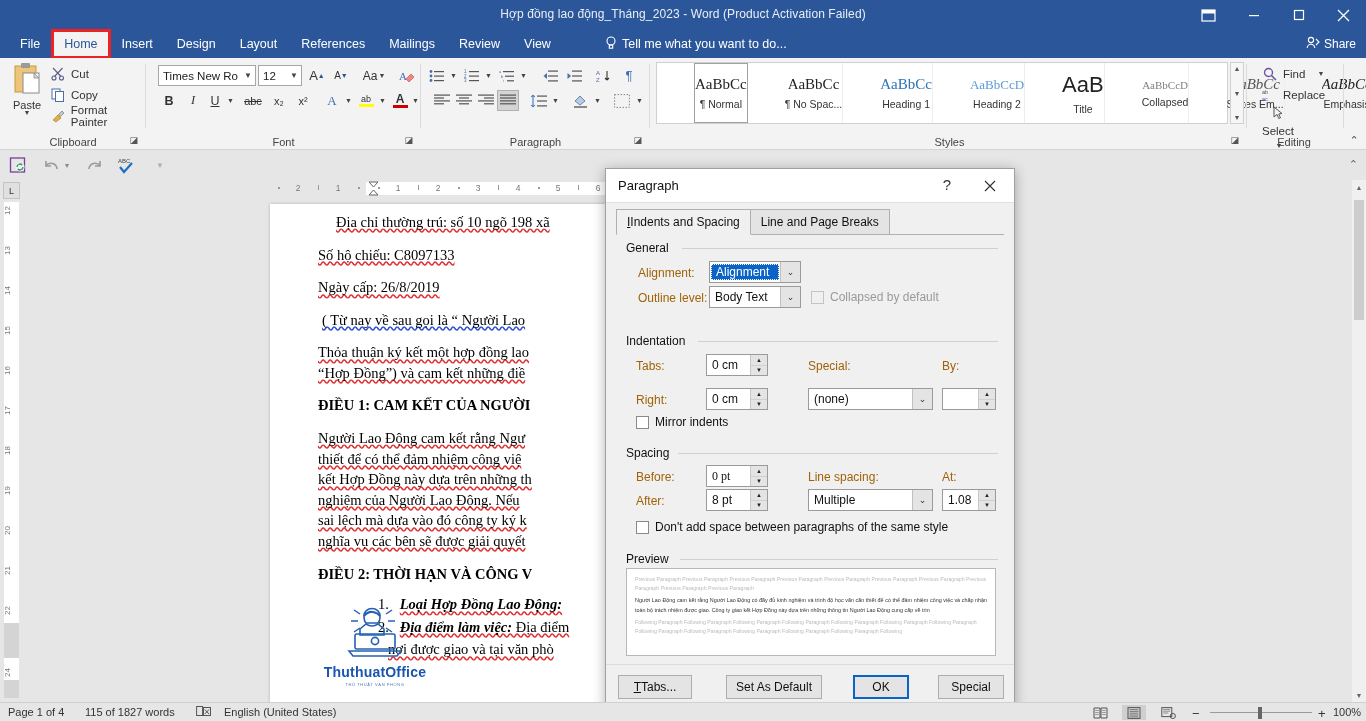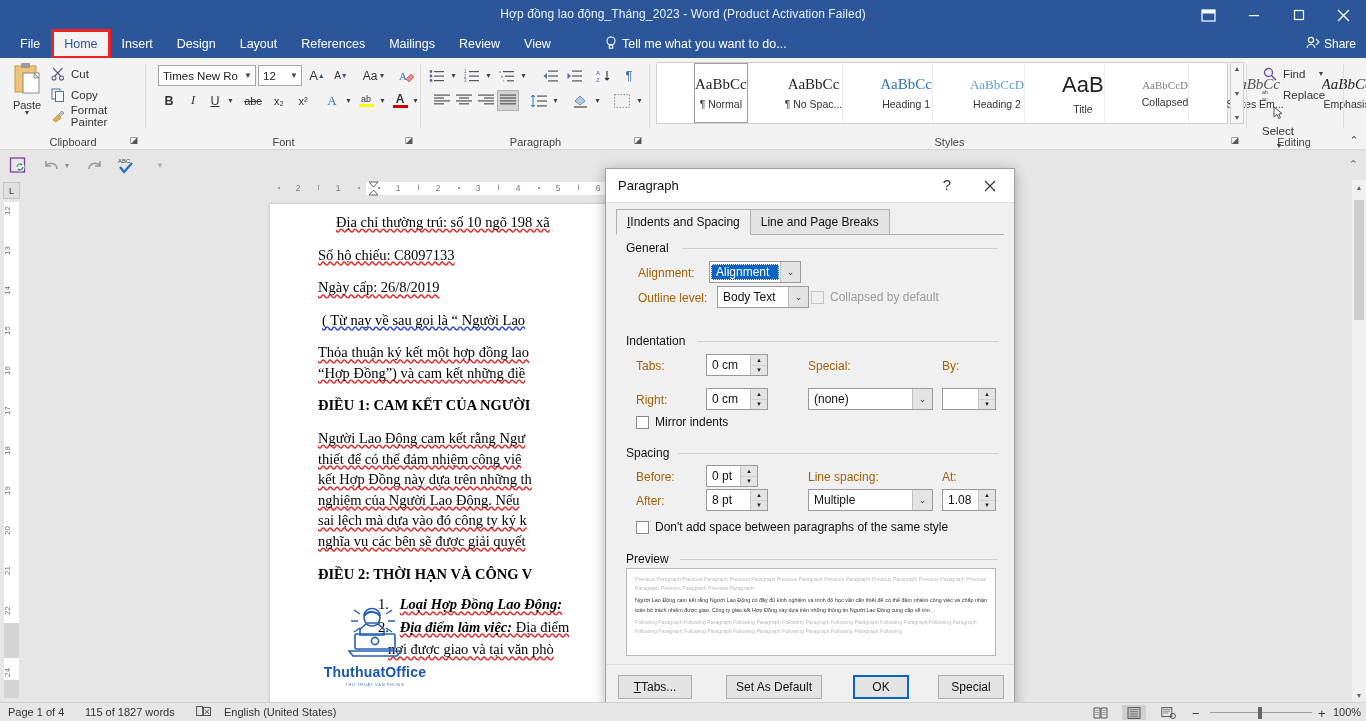--- a/index.html
+++ b/index.html
@@ -879,21 +879,21 @@
     <div class="dlg-content">
 
       <div class="sec-title" style="left:20px; top:6px;">General</div>
       <div class="sec-rule" style="left:76px; top:13px; right:16px;"></div>
       <div class="lbl" style="left:32px; top:31px;">Alignment:</div>
       <div class="combo sel" style="left:103px; top:26px; width:92px;">
         <span class="val">Alignment</span>
         <span class="arrow">⌄</span>
       </div>
       <div class="lbl" style="left:32px; top:56px;">Outline level:</div>
-      <div class="combo" style="left:103px; top:51px; width:92px;margin-left:8px;">
+      <div class="combo" style="left:103px; top:51px; width:92px;">
         <span class="val">Body Text</span>
         <span class="arrow">⌄</span>
       </div>
       <div class="chk dis" style="left:205px; top:55px;">
         <span class="box"></span>
         <span>Collapsed by default</span>
       </div>
 
       <div class="sec-title" style="left:20px; top:99px;">Indentation</div>
       <div class="sec-rule" style="left:92px; top:106px; right:16px;"></div>
@@ -927,21 +927,21 @@
           </span>
       </div>
       <div class="chk" style="left:30px; top:180px;">
         <span class="box"></span>
         <span>Mirror indents</span>
       </div>
 
       <div class="sec-title" style="left:20px; top:211px;">Spacing</div>
       <div class="sec-rule" style="left:72px; top:218px; right:16px;"></div>
       <div class="lbl" style="left:30px; top:235px;">Before:</div>
-      <div class="spin" style="left:100px; top:230px; width:52px;">
+      <div class="spin" style="left:100px; top:230px; width:62px;font-family:Liberation Serif, serif;">
         <span class="val">0 pt</span>
         <span class="btns">
             <i>▲</i>
             <i>▼</i>
           </span>
       </div>
       <div class="lbl" style="left:30px; top:259px;">After:</div>
       <div class="spin" style="left:100px; top:254px; width:62px;">
         <span class="val">8 pt</span>
         <span class="btns">

